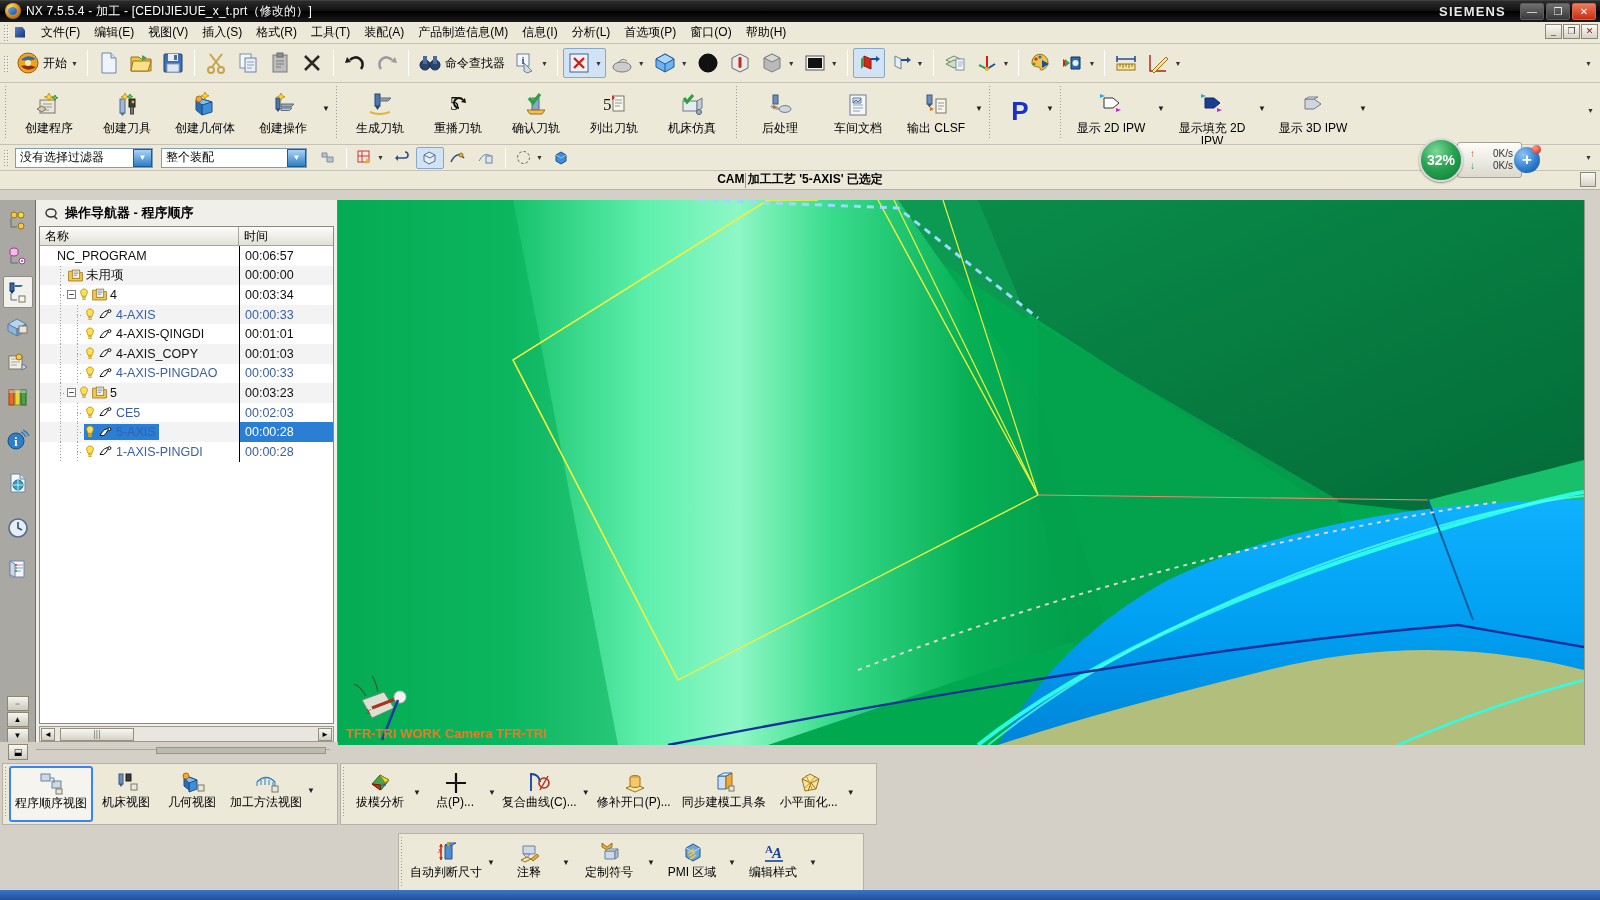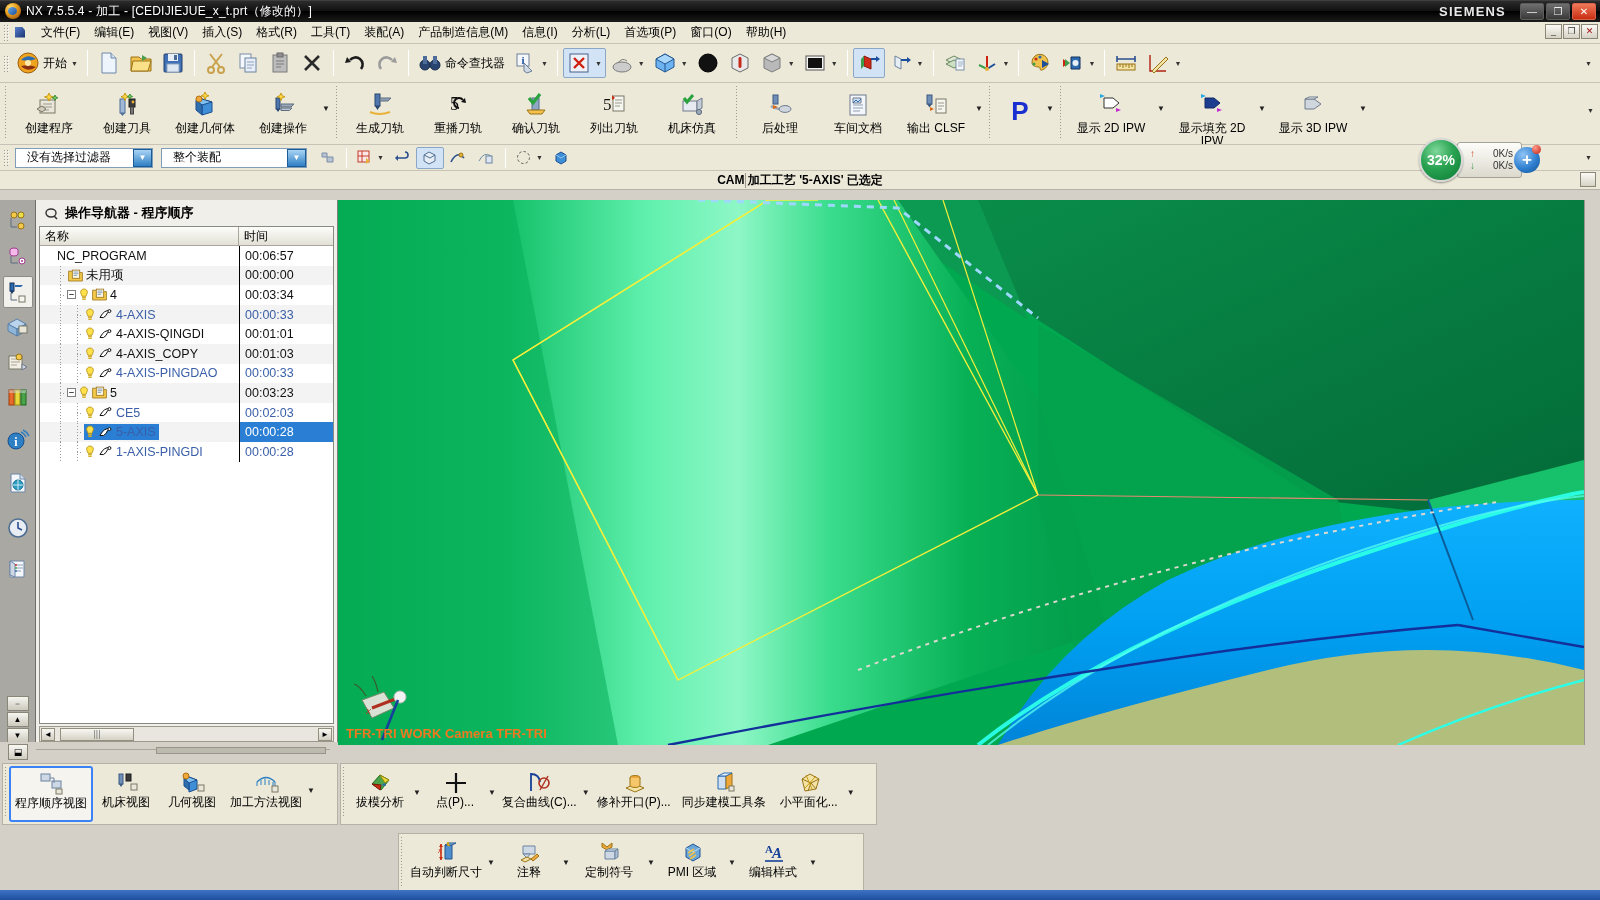--- a/index.html
+++ b/index.html
@@ -127,32 +127,32 @@
 
   
   .filterbar {
     height: 26px; background: #ece9d8; border-bottom: 1px solid #c6c2b6;
     display: flex; align-items: center; font-size: 12px; position: relative;
   }
   .combo {
     height: 20px; display: flex; align-items: center;
     border: 1px solid #7f9db9; background: #fff; margin-left: 3px;
   }
-  .combo .ctext { padding: 0 11px; font-size: 12px; white-space: nowrap; overflow: hidden; }
+  .combo .ctext { padding: 0 4px; font-size: 12px; white-space: nowrap; overflow: hidden; }
   .combo .carrow {
     width: 19px; height: 18px; flex: none; margin-left: auto;
     background: linear-gradient(to bottom,#a8d4f5,#2f7fc4);
     border: 1px solid #1b5c96; color: #fff; font-size: 8px;
     display: flex; align-items: center; justify-content: center;
   }
 
   
   .cuebar {
     height: 19px; background: #ece9d8; border-bottom: 1px solid #b5b1a4;
-    display: flex; align-items: center; justify-content: center;
+    display: flex; align-items: flex-start; justify-content: center;
     font-size: 12px; font-weight: bold; color: #000; position: relative;
   }
   .cuebar .cdiv { position:absolute; left:745px; top:2px; width:1px;height:15px; background:#9a968a;}
 
   
   .main { position: absolute; left: 0; top: 200px; width: 1600px; height: 545px; display: flex; }
 
   
   .resbar {
     width: 36px; background: #a9a8a2; border-right: 1px solid #6f6e6a;

